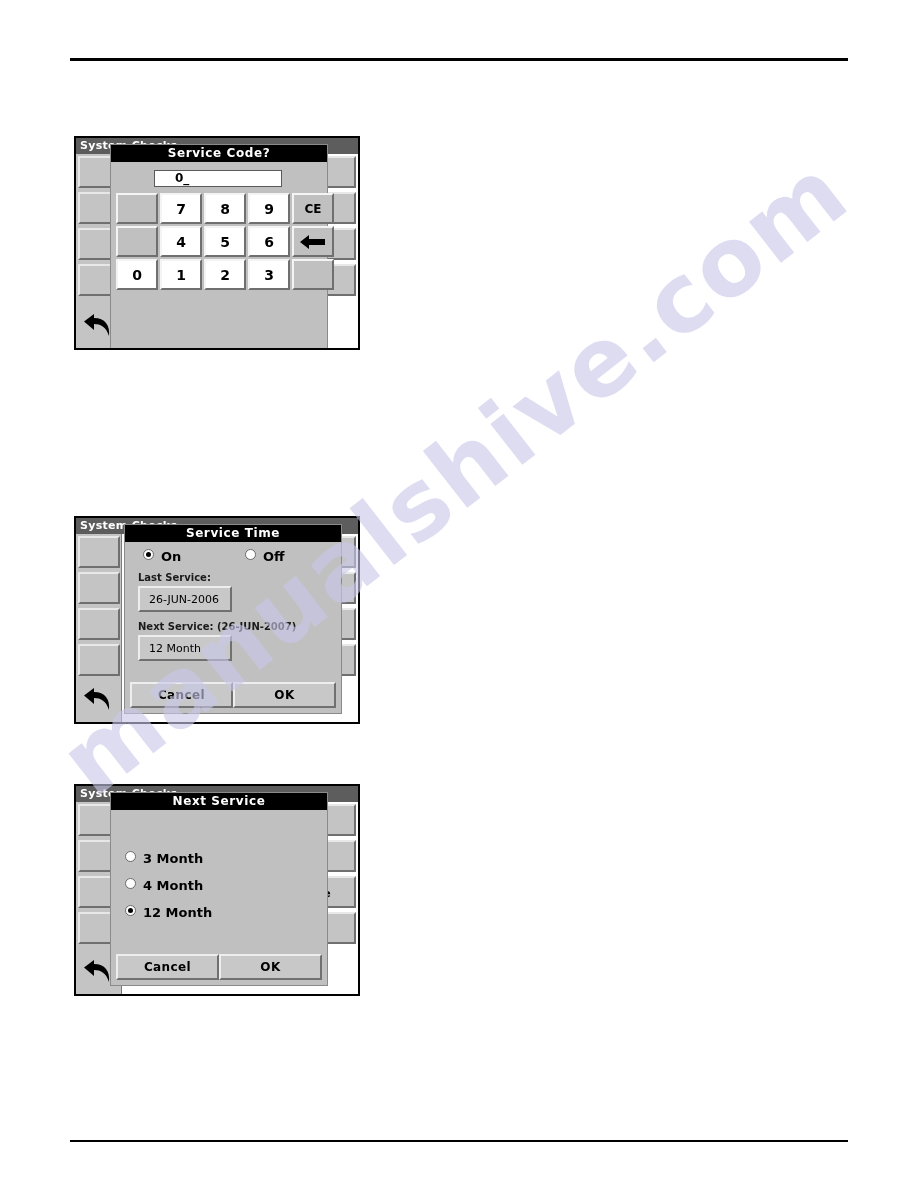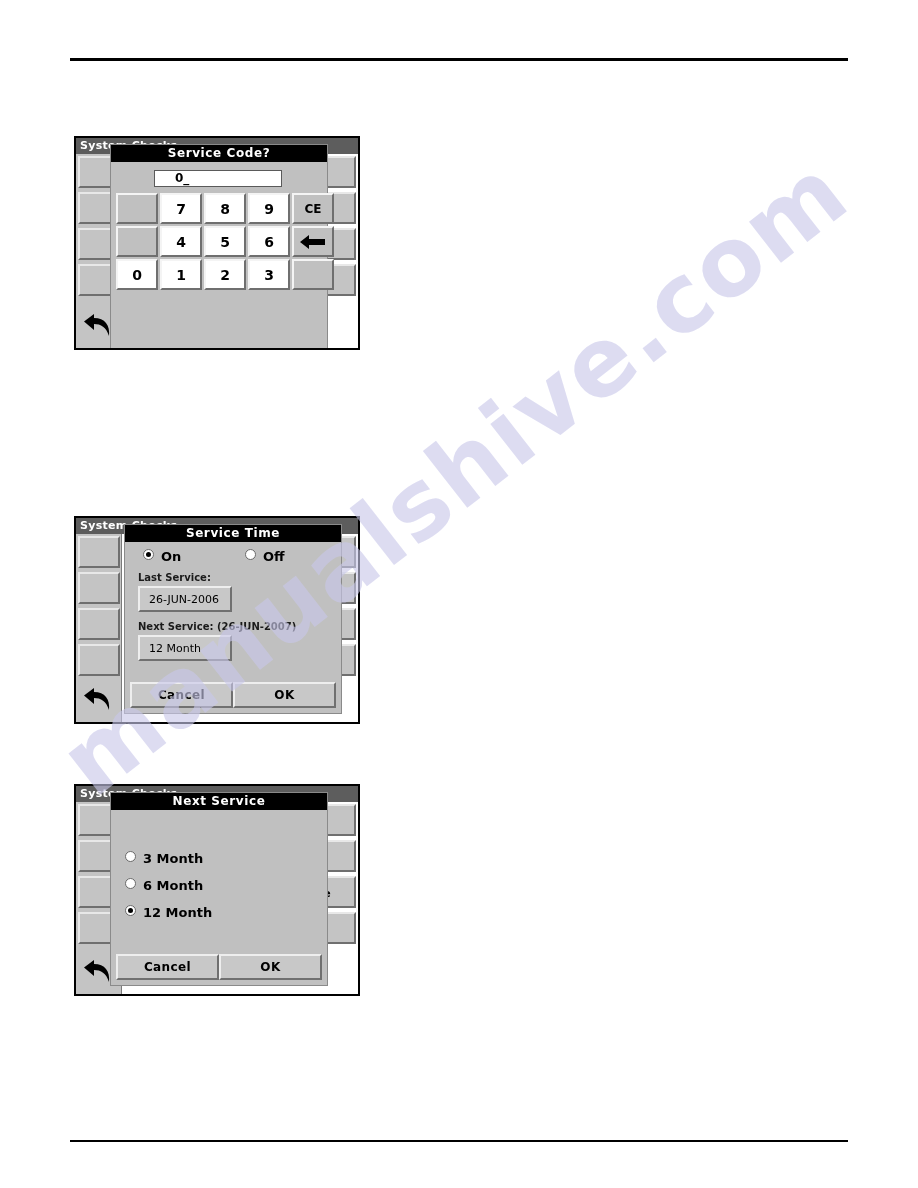--- a/index.html
+++ b/index.html
@@ -416,21 +416,21 @@
   <div class="dlg" style="left:34px;top:6px;width:218px;height:194px;">
     <div class="dlg-title">Next Service</div>
     <div class="dlg-body">
 
       <div class="radio-row" style="left:14px;top:41px;">
         <span class="radio"></span>
         <span>3 Month</span>
       </div>
       <div class="radio-row" style="left:14px;top:68px;">
         <span class="radio"></span>
-        <span>6 Month</span>
+        <span>4 Month</span>
       </div>
       <div class="radio-row" style="left:14px;top:95px;">
         <span class="radio on"></span>
         <span>12 Month</span>
       </div>
 
       <div class="dlg-actions">
         <div class="act">Cancel</div>
         <div class="act">OK</div>
       </div>

